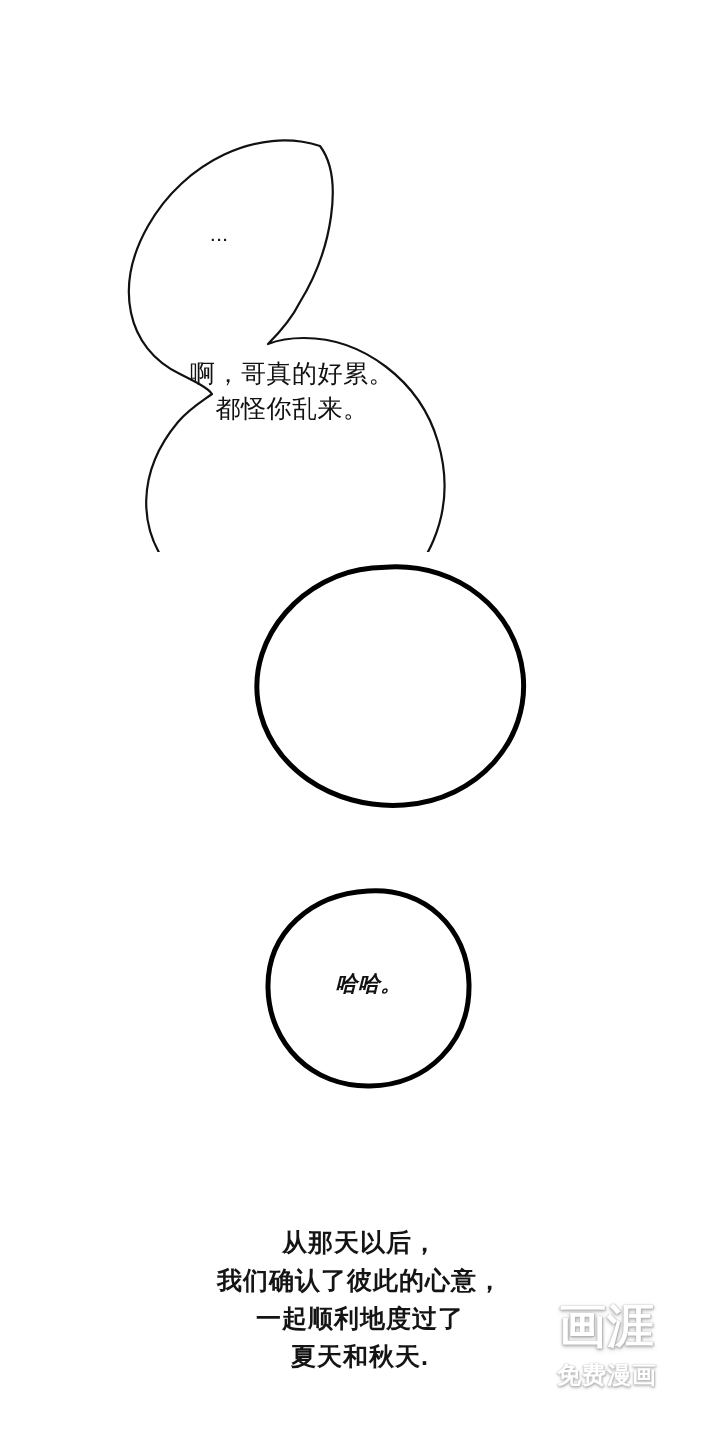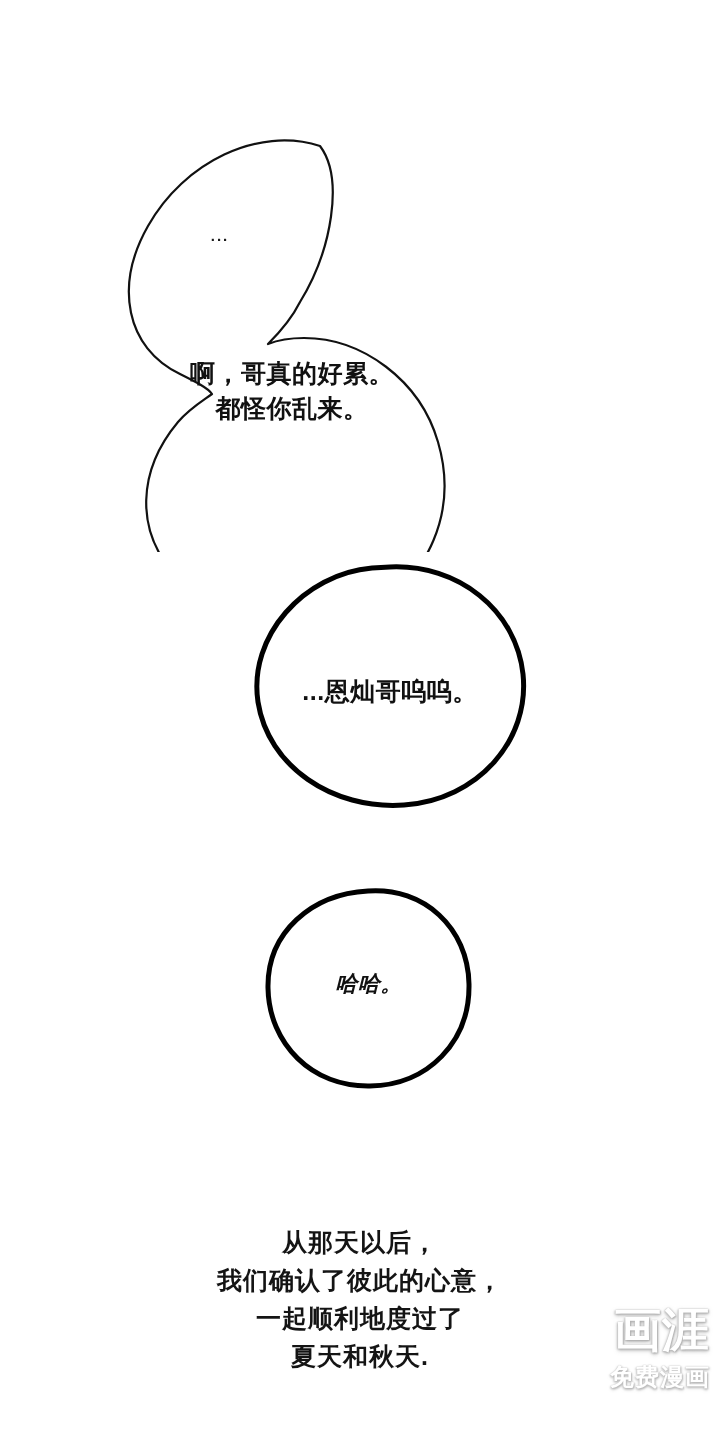--- a/index.html
+++ b/index.html
@@ -52,21 +52,21 @@
 
   .bubble1-text {
     position: absolute;
     left: 44px;
     top: 224px;
     width: 280px;
     text-align: center;
     font-size: 25px;
     line-height: 1.38;
     color: #111111;
-    font-weight: 700;
+    font-weight: 400;
     letter-spacing: 0.5px;
     white-space: pre-line;
   }
 
   
   .bubble-round-2 {
     position: absolute;
     left: 252px;
     top: 562px;
     width: 276px;
@@ -128,25 +128,26 @@
     margin-top: 31px;
   }
   .narration .line {
     display: block;
     white-space: nowrap;
   }
 
   
   .watermark {
     position: absolute;
-    left: 560px;
+    left: 532px;
     top: 1306px;
     width: 150px;
-    text-align: right;
+    text-align: center;
     user-select: none;
+    font-family: Liberation Mono, monospace;
   }
   .watermark .wm-main {
     display: block;
     font-size: 47px;
     font-weight: 700;
     line-height: 1.03;
     letter-spacing: 1px;
     color: #ffffff;
     text-shadow:
       0 0 1px #b9b9b9,
@@ -214,21 +215,20 @@
   <div class="bubble-round-2">
     <svg viewBox="0 0 276 248" xmlns="http://www.w3.org/2000/svg">
       <path d="
           M 138 5
           C 206 2, 264 48, 271 112
           C 278 178, 226 238, 152 243
           C 80 248, 16 204, 6 140
           C -4 74, 52 12, 120 6
           Z" fill="#ffffff" stroke="#000000" stroke-width="5" stroke-linejoin="round"></path>
     </svg>
-    <div class="bubble2-text">...恩灿哥呜呜。</div>
   </div>
 
   <div class="bubble-round-3">
     <svg viewBox="0 0 210 204" xmlns="http://www.w3.org/2000/svg">
       <path d="
           M 104 5
           C 160 1, 204 42, 205 98
           C 206 156, 164 199, 106 200
           C 48 201, 5 158, 4 102
           C 3 46, 48 8, 104 5

